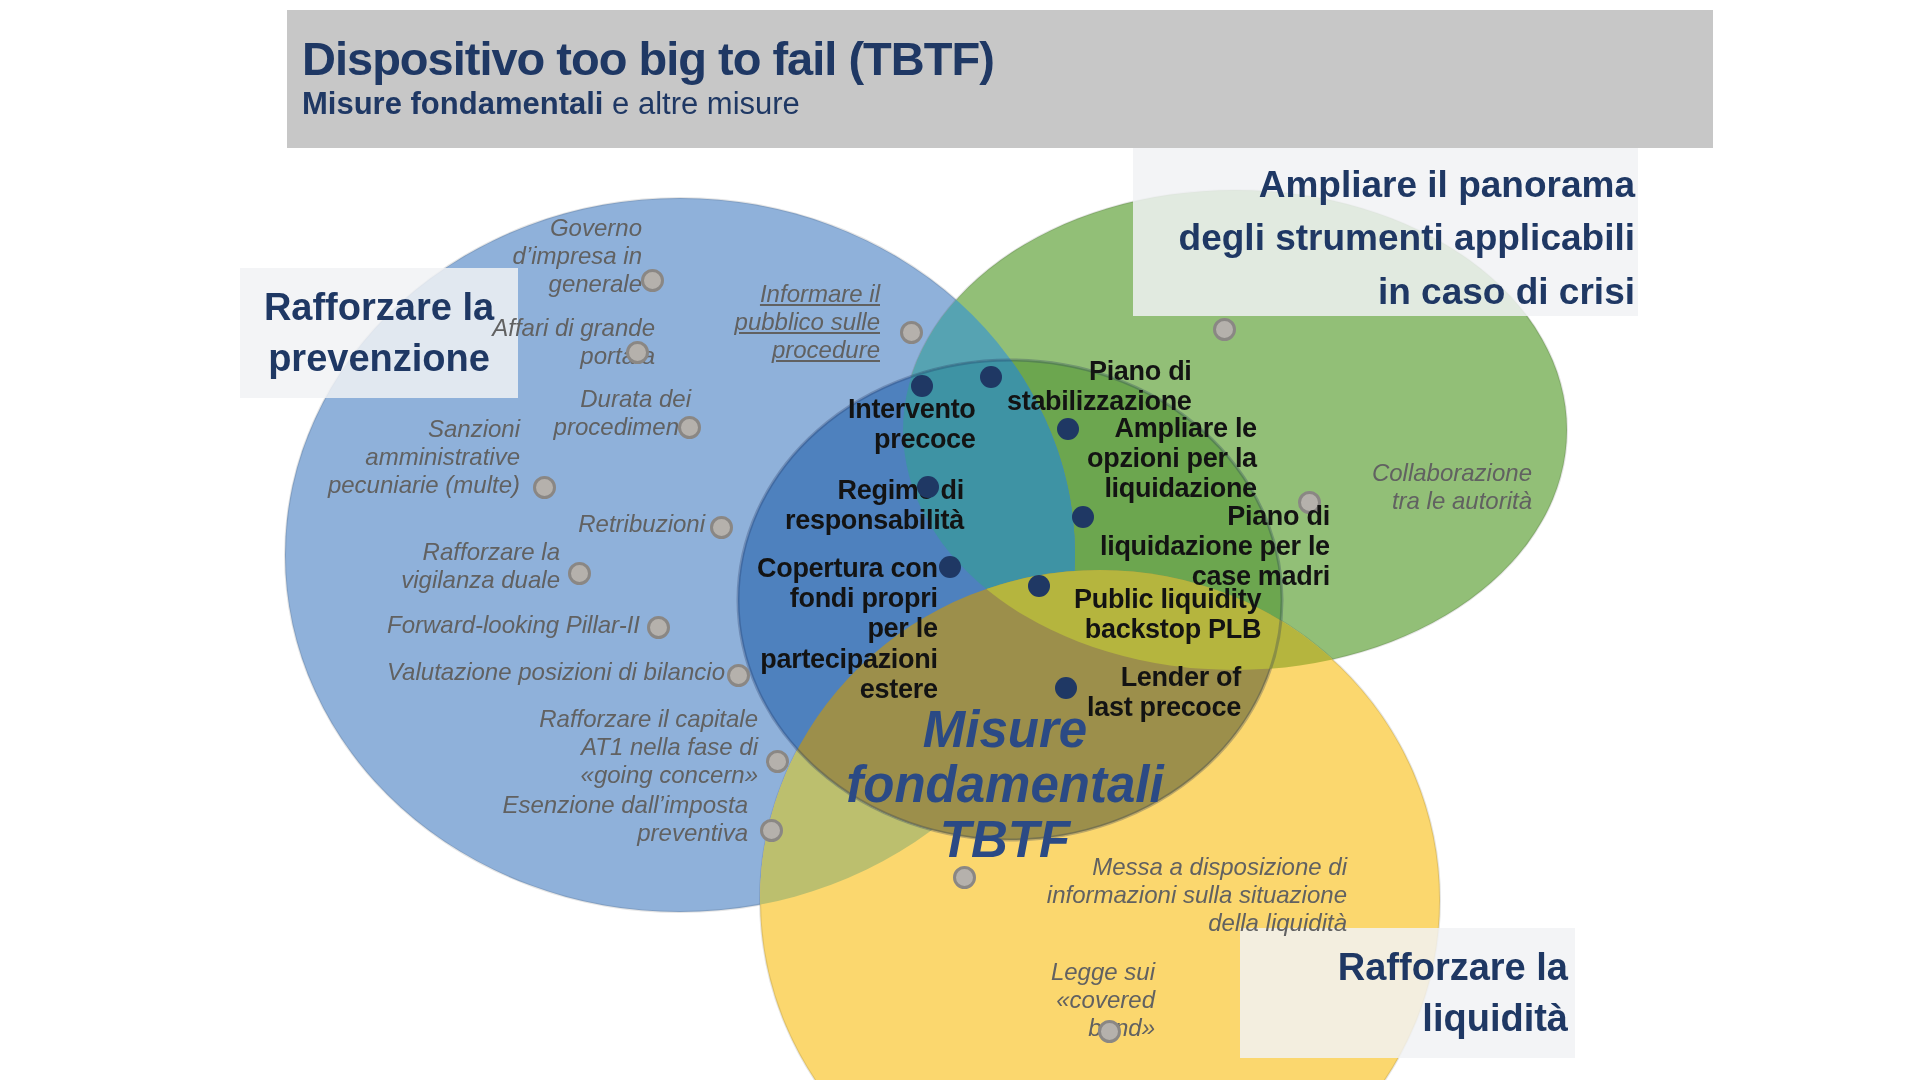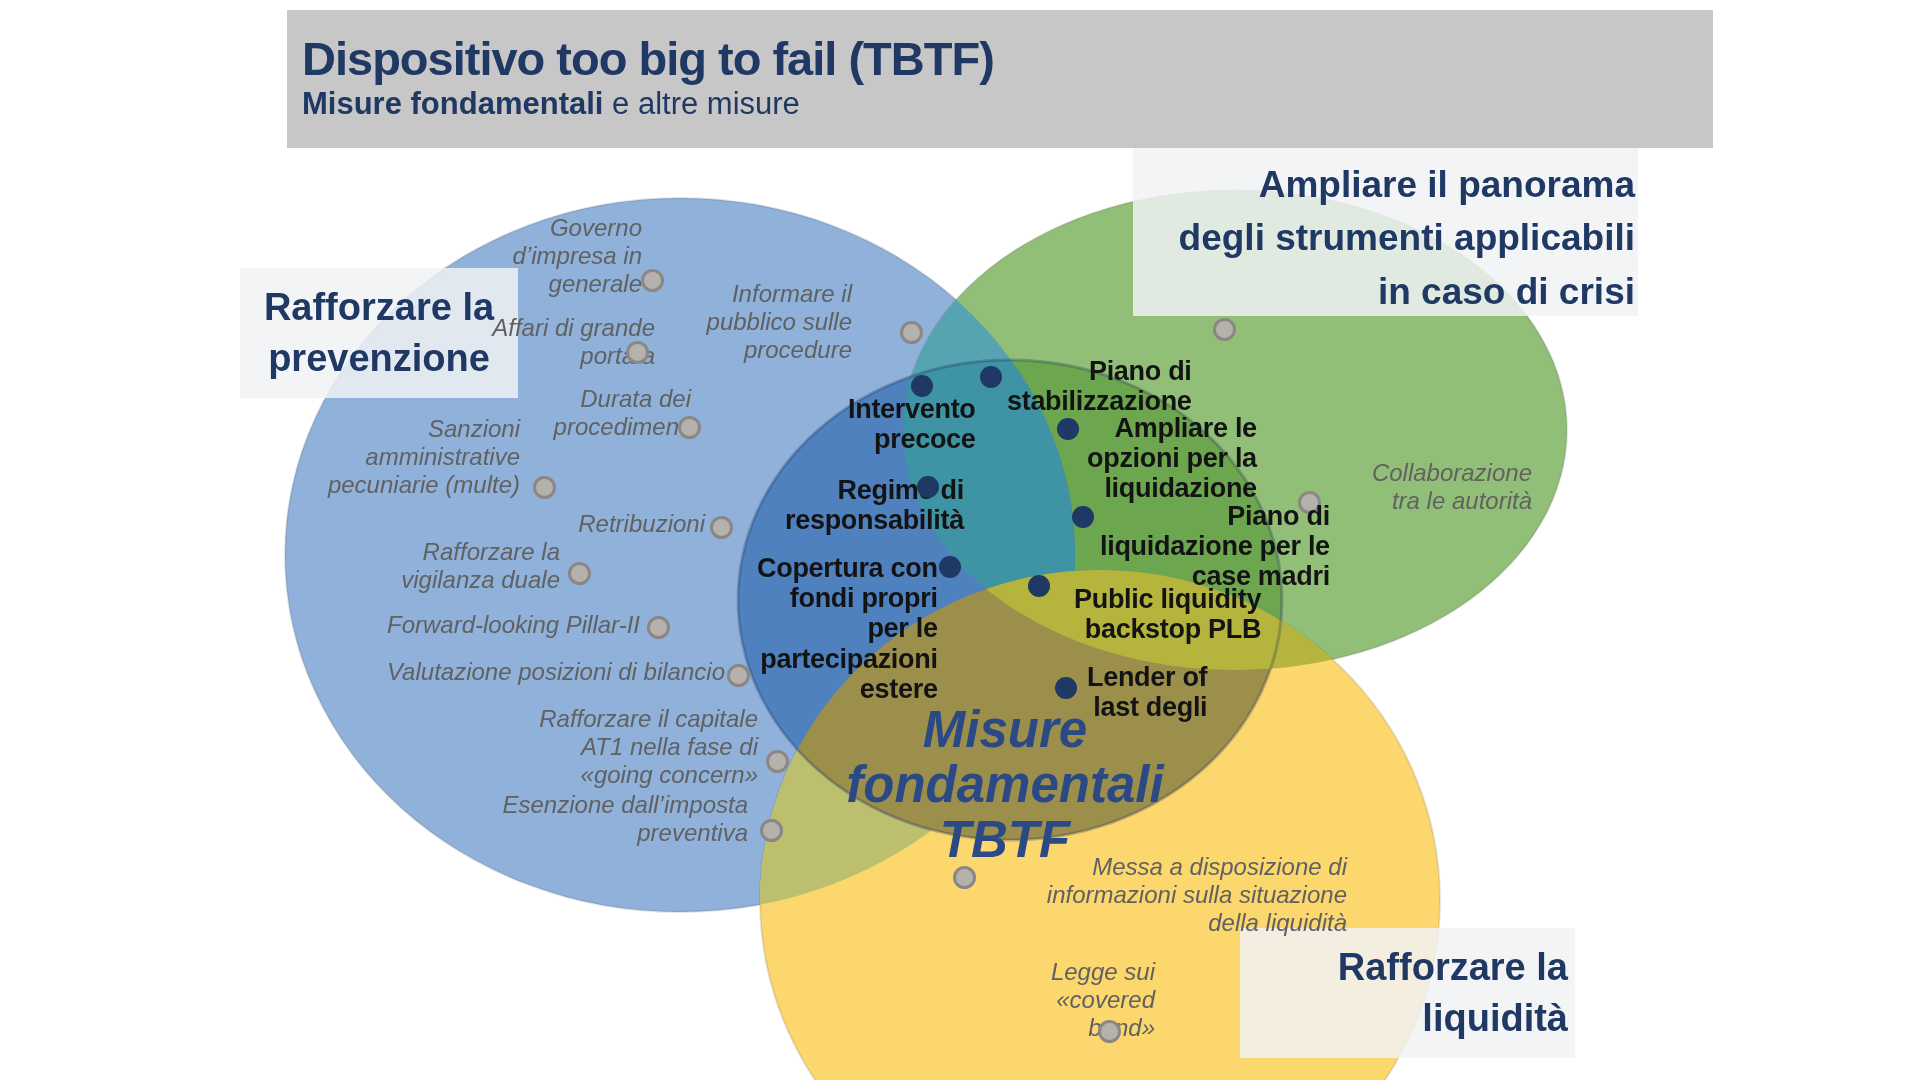--- a/index.html
+++ b/index.html
@@ -79,21 +79,21 @@
 
   <div class="hdr-box" style="left:1240px;top:928px;width:335px;height:130px;"></div>
   <div class="lbl hdr-text" style="left:1268px;top:942px;width:300px;font-size:38px;line-height:1.35;">Rafforzare la
 liquidità</div>
 
   <div class="lbl gray r" style="left:430px;top:214px;width:212px;">Governo
 d’impresa in
 generale</div>
   <span class="bullet" style="left:641px;top:269px;"></span>
 
-  <div class="lbl gray r" style="left:624px;top:280px;width:228px;">Informare il
+  <div class="lbl gray r" style="left:652px;top:280px;width:228px;text-decoration:underline;">Informare il
 pubblico sulle
 procedure</div>
   <span class="bullet" style="left:900px;top:321px;"></span>
 
   <div class="lbl gray r" style="left:440px;top:314px;width:215px;">Affari di grande
 portata</div>
   <span class="bullet" style="left:626px;top:341px;"></span>
 
   <div class="lbl gray r" style="left:473px;top:385px;width:218px;">Durata dei
 procedimenti</div>
@@ -169,20 +169,20 @@
 per le
 partecipazioni
 estere</div>
   <span class="dot" style="left:939px;top:556px;"></span>
 
   <div class="lbl blk" style="left:1062px;top:584px;margin-left:12px;">Public liquidity
 backstop PLB</div>
   <span class="dot" style="left:1028px;top:575px;"></span>
 
   <div class="lbl blk" style="left:1087px;top:662px;">Lender of
-last degli</div>
+last precoce</div>
   <span class="dot" style="left:1055px;top:677px;"></span>
 
   <div class="lbl center-lbl" style="left:840px;top:702px;width:330px;">Misure
 fondamentali
 TBTF</div>
 
 </div>
 
 </body></html>

